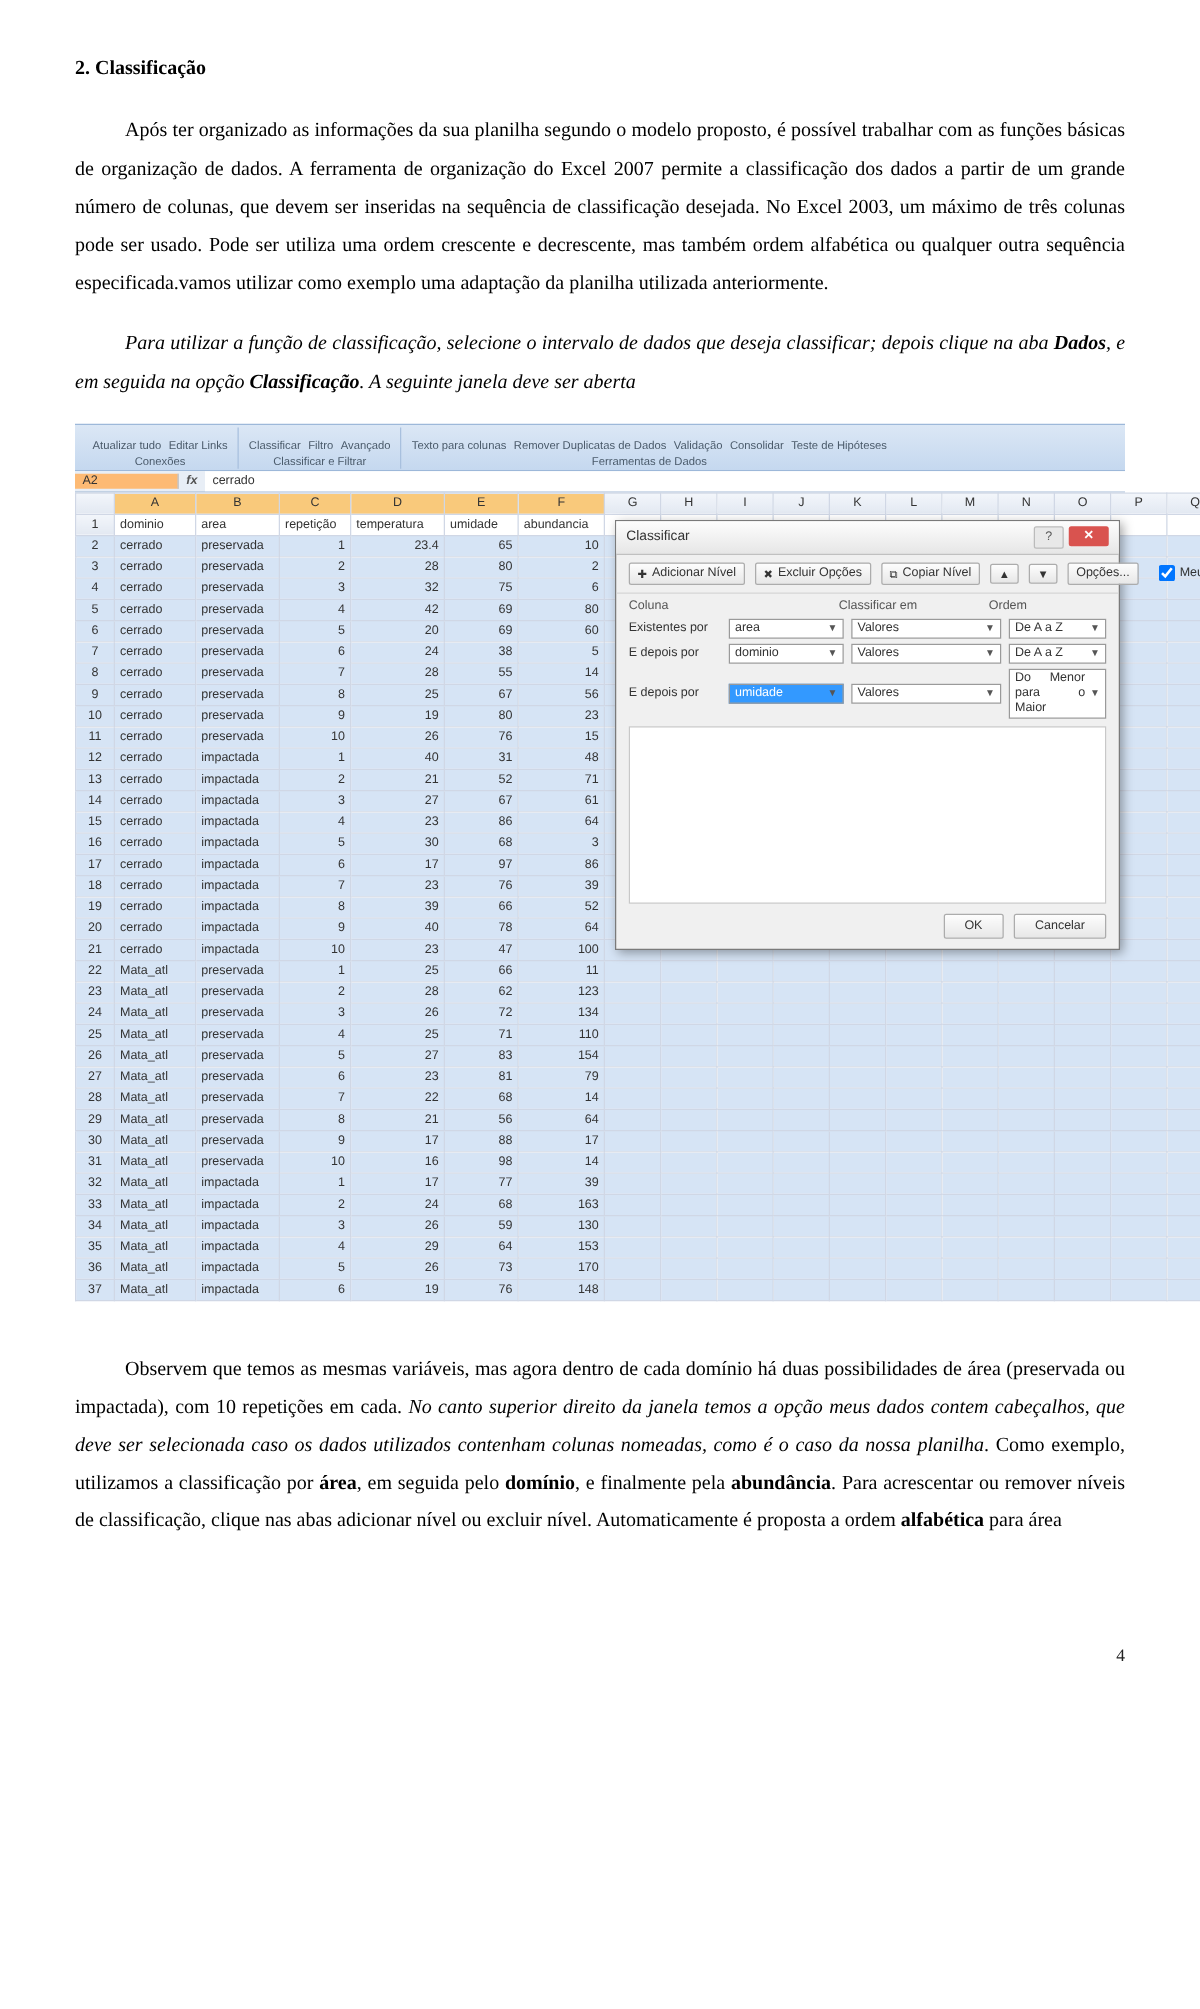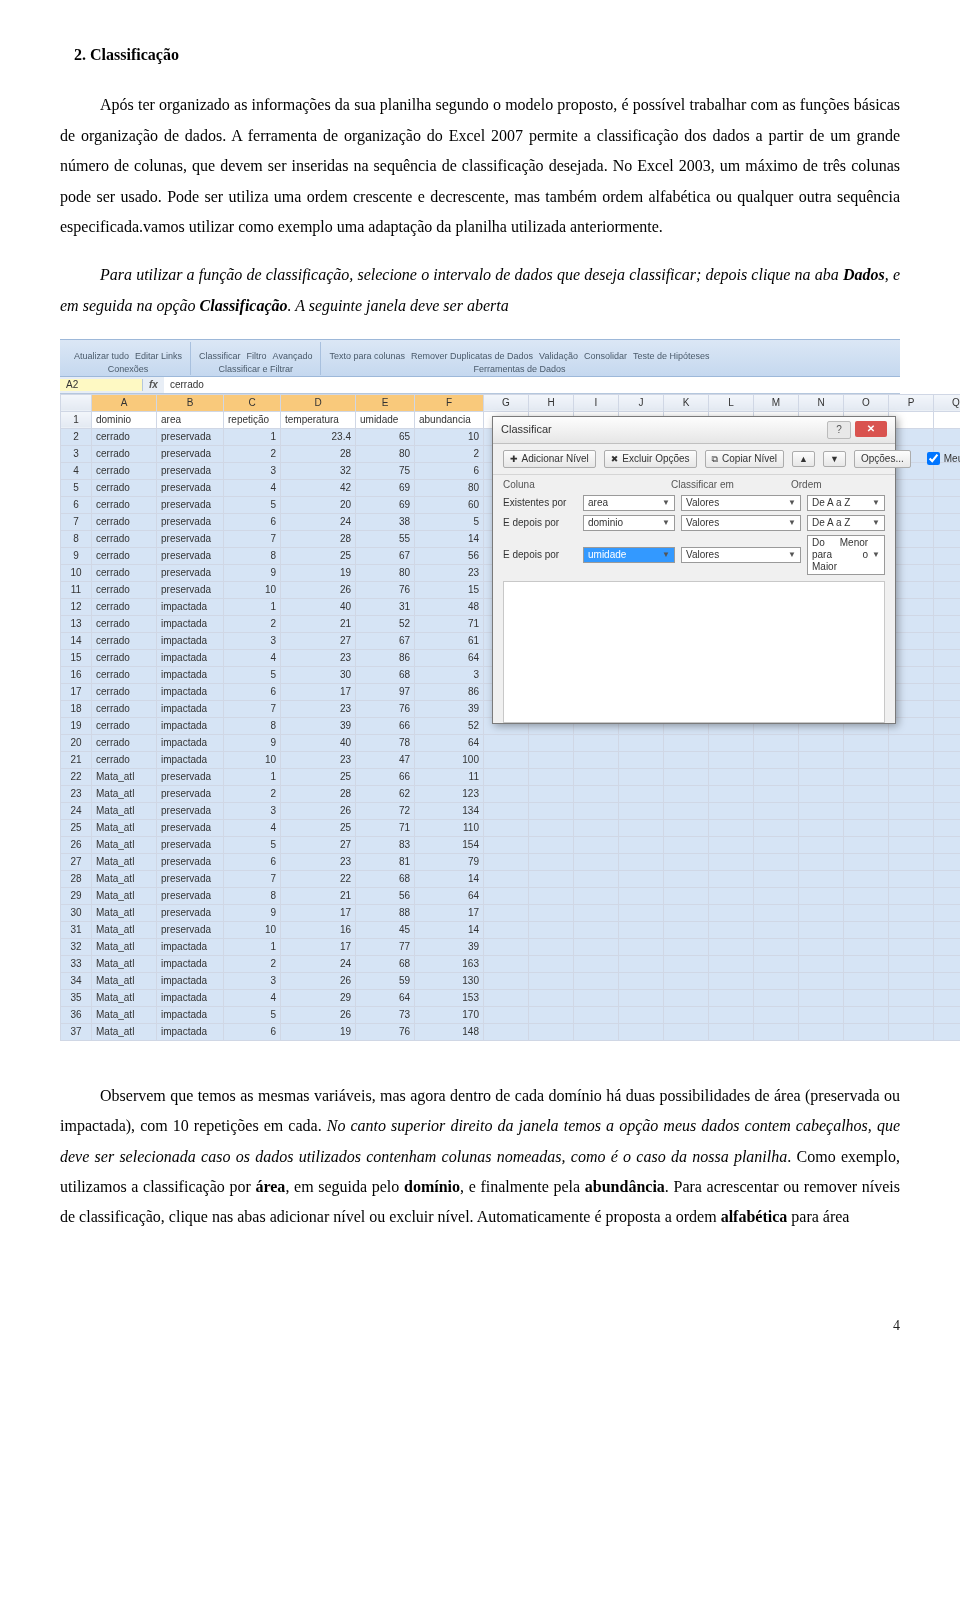--- a/index.html
+++ b/index.html
@@ -8,21 +8,21 @@
     color: #000;
     background: #fff;
     margin: 0;
     padding: 40px 60px 40px 60px;
     line-height: 1.9;
     text-align: justify;
   }
   h2 {
     font-size: 16px;
     font-weight: bold;
-    margin: 0 0 20px 14px;
+    margin: 0 0 20px 0;
   }
   p {
     margin: 0 0 18px 0;
     text-indent: 40px;
   }
   p.italic-block {
     font-style: italic;
     text-indent: 40px;
   }
   .italic { font-style: italic; }
@@ -78,21 +78,21 @@
     display: flex;
     align-items: center;
     background: #e8eef6;
     border-bottom: 1px solid #b5c7dd;
     font-size: 10px;
   }
   .name-box {
     width: 70px;
     padding: 0 6px;
     border-right: 1px solid #b5c7dd;
-    background: #fef9c3;
+    background: #fdba74;
   }
   .fx {
     padding: 0 6px;
     font-style: italic;
     color: #555;
     font-weight: bold;
   }
   .formula-input {
     flex: 1;
     padding: 2px 6px;
@@ -941,21 +941,21 @@
             <td></td>
             <td></td>
             <td></td>
           </tr>
           <tr class="sel">
             <th class="rowhdr selrh">31</th>
             <td class="txt">Mata_atl</td>
             <td class="txt">preservada</td>
             <td>10</td>
             <td>16</td>
-            <td>45</td>
+            <td>98</td>
             <td>14</td>
             <td></td>
             <td></td>
             <td></td>
             <td></td>
             <td></td>
             <td></td>
             <td></td>
             <td></td>
             <td></td>
@@ -1167,20 +1167,24 @@
             <span class="arr">▼</span>
           </div>
         <div class="dlg-select sel3">
             <span>Do Menor para o Maior</span>
             <span class="arr">▼</span>
           </div>
       </div>
 
       <div class="dlg-body-space"></div>
 
+      <div class="dlg-footer">
+        <span class="dlg-btn">OK</span>
+        <span class="dlg-btn">Cancelar</span>
+      </div>
     </div>
   </div>
 </div>
 
 <p>
   <span>Observem que temos as mesmas variáveis, mas agora dentro de cada domínio há duas possibilidades de área (preservada ou impactada), com 10 repetições em cada. </span><span class="italic">No canto superior direito da janela temos a opção meus dados contem cabeçalhos, que  deve ser selecionada caso os dados utilizados contenham colunas nomeadas, como é o caso da nossa planilha</span><span>. Como exemplo, utilizamos a classificação por </span><span class="bold">área</span><span>, em seguida pelo </span><span class="bold">domínio</span><span>, e finalmente pela </span><span class="bold">abundância</span><span>. Para acrescentar ou remover níveis de classificação, clique nas abas adicionar nível ou excluir nível. Automaticamente é proposta a ordem </span><span class="bold">alfabética</span><span> para área</span>
 </p>
 
 <div class="page-num">4</div>
 

